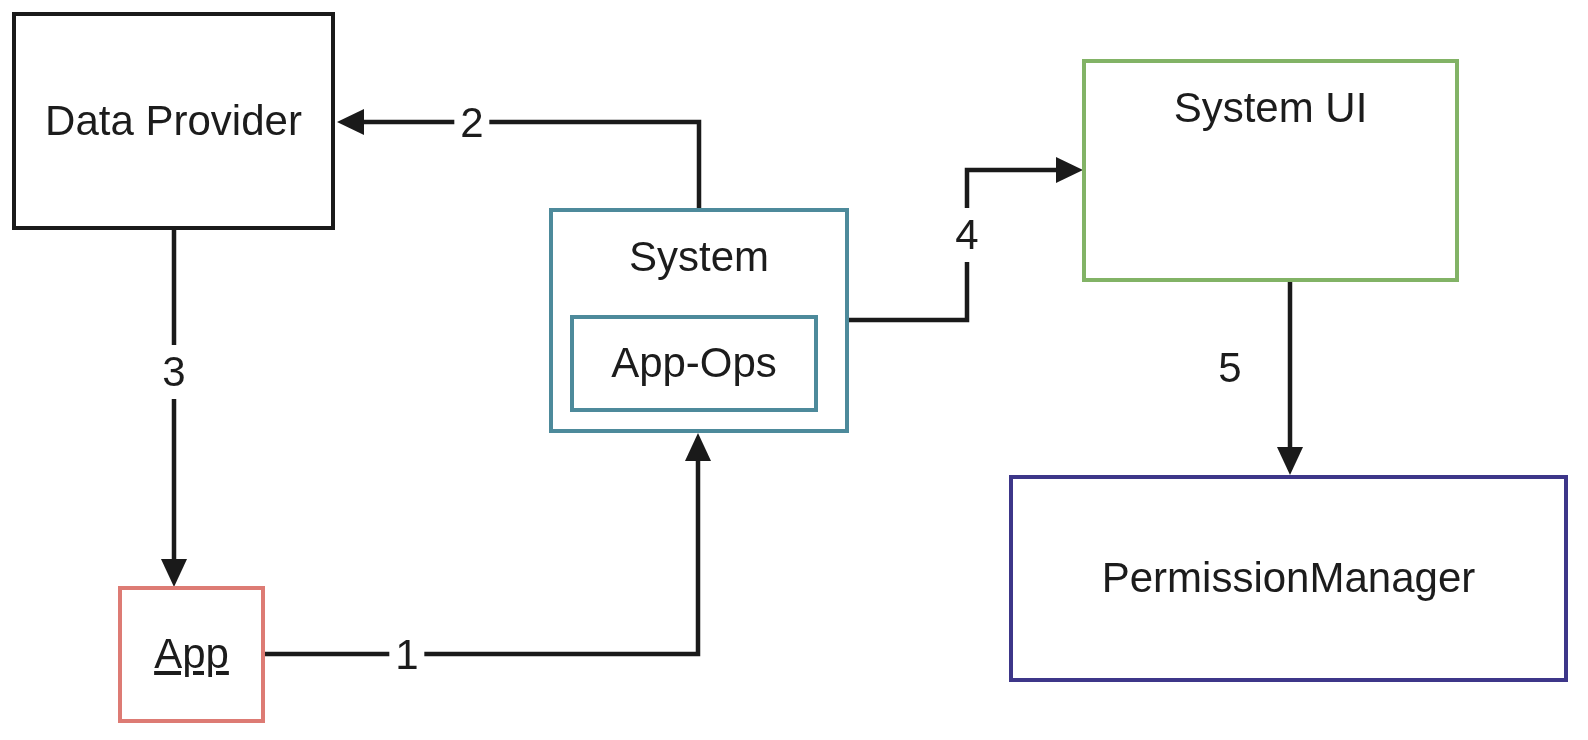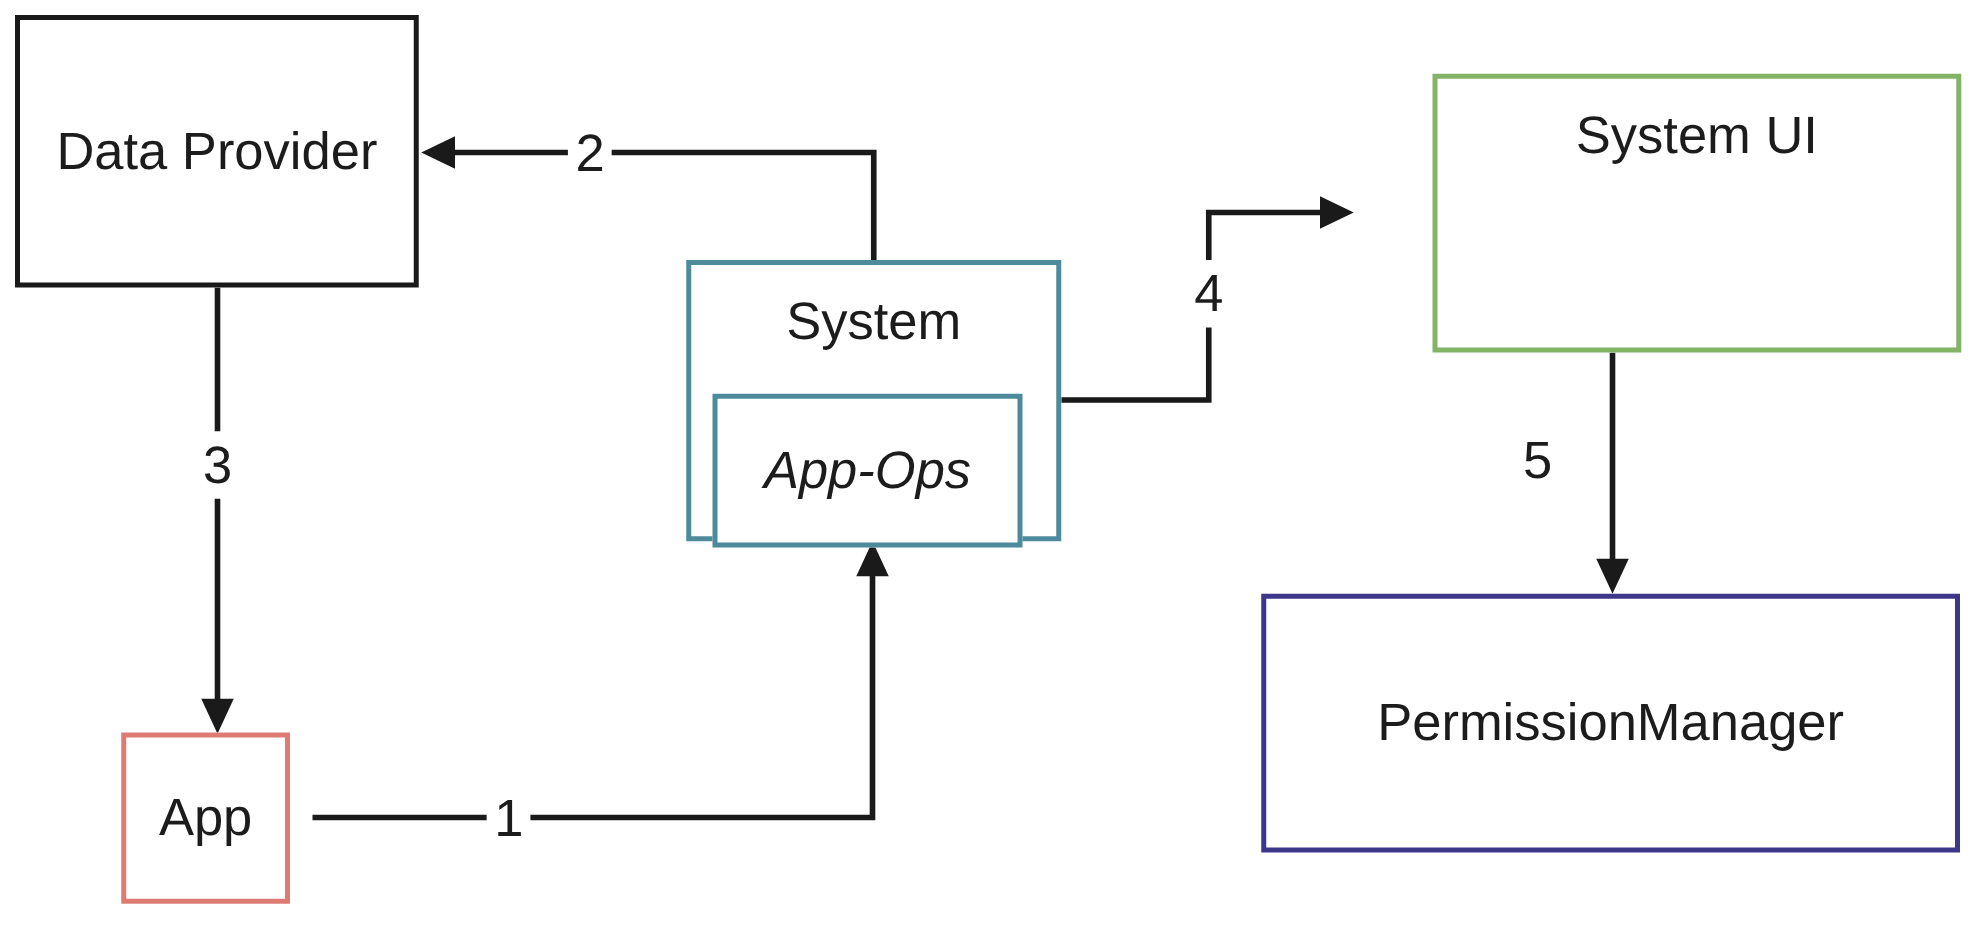--- a/index.html
+++ b/index.html
@@ -83,34 +83,34 @@
   </svg>
 
   <div class="node center border-black" style="left:12px; top:12px; width:323px; height:218px;">
     <span class="node-label">Data Provider</span>
   </div>
 
   <div class="node top-label border-teal" style="left:549px; top:208px; width:300px; height:225px;">
     <span class="node-label">System</span>
   </div>
 
-  <div class="node center border-teal" style="left:570px; top:315px; width:248px; height:123px;font-style:italic;">
+  <div class="node center border-teal" style="left:570px; top:315px; width:248px; height:97px;">
     <span class="node-label">App-Ops</span>
   </div>
 
-  <div class="node top-label border-green" style="left:1146px; top:59px; width:423px; height:223px;">
+  <div class="node top-label border-green" style="left:1082px; top:59px; width:377px; height:223px;">
     <span class="node-label">System UI</span>
   </div>
 
 
   <div class="node center border-indigo" style="left:1009px; top:475px; width:559px; height:207px;">
     <span class="node-label">PermissionManager</span>
   </div>
 
-  <div class="node center border-red" style="left:97px; top:586px; width:135px; height:137px;">
+  <div class="node center border-red" style="left:118px; top:586px; width:147px; height:137px;text-decoration:underline;">
     <span class="node-label">App</span>
   </div>
 
   <div class="edge-label" style="left:407px; top:655px;">1</div>
   <div class="edge-label" style="left:472px; top:123px;">2</div>
   <div class="edge-label" style="left:174px; top:372px;">3</div>
   <div class="edge-label" style="left:967px; top:235px;">4</div>
   <div class="edge-label" style="left:1230px; top:368px;">5</div>
 
 </div>

